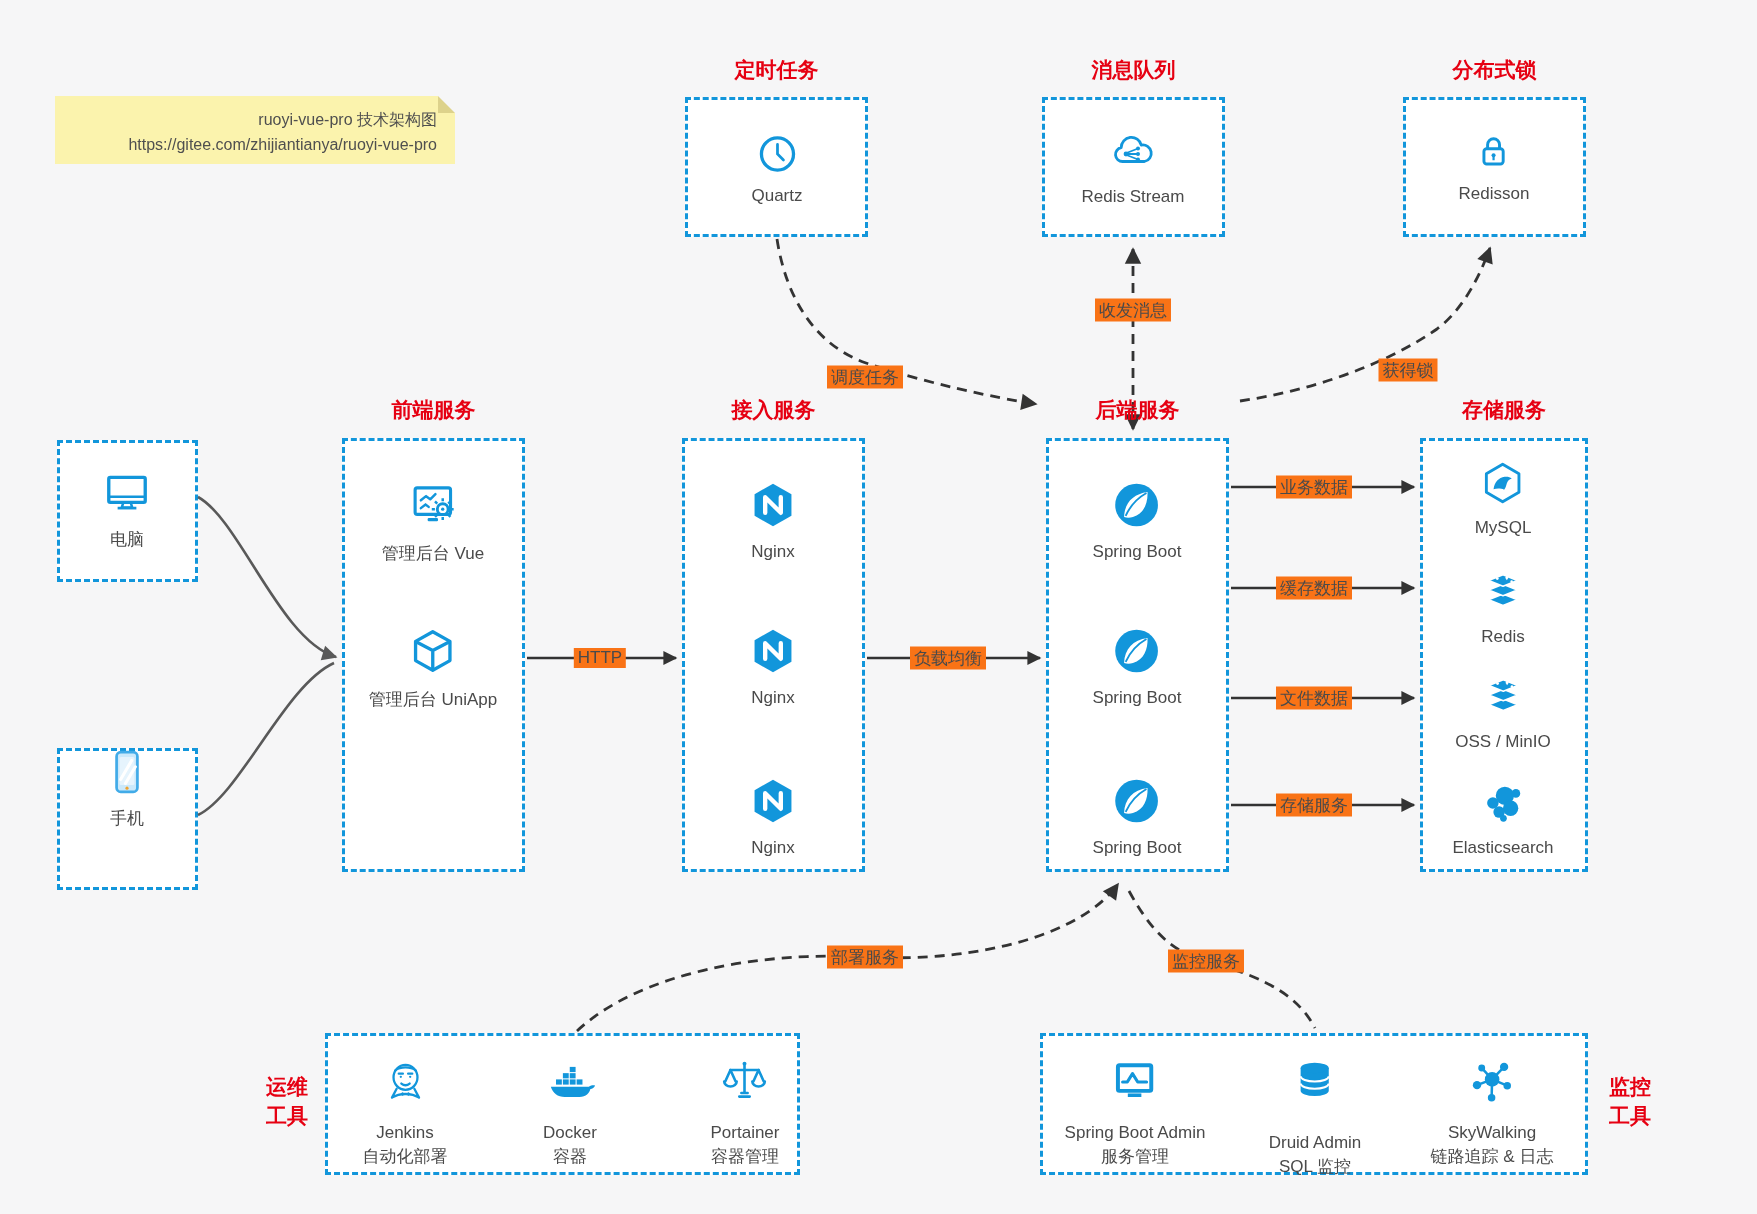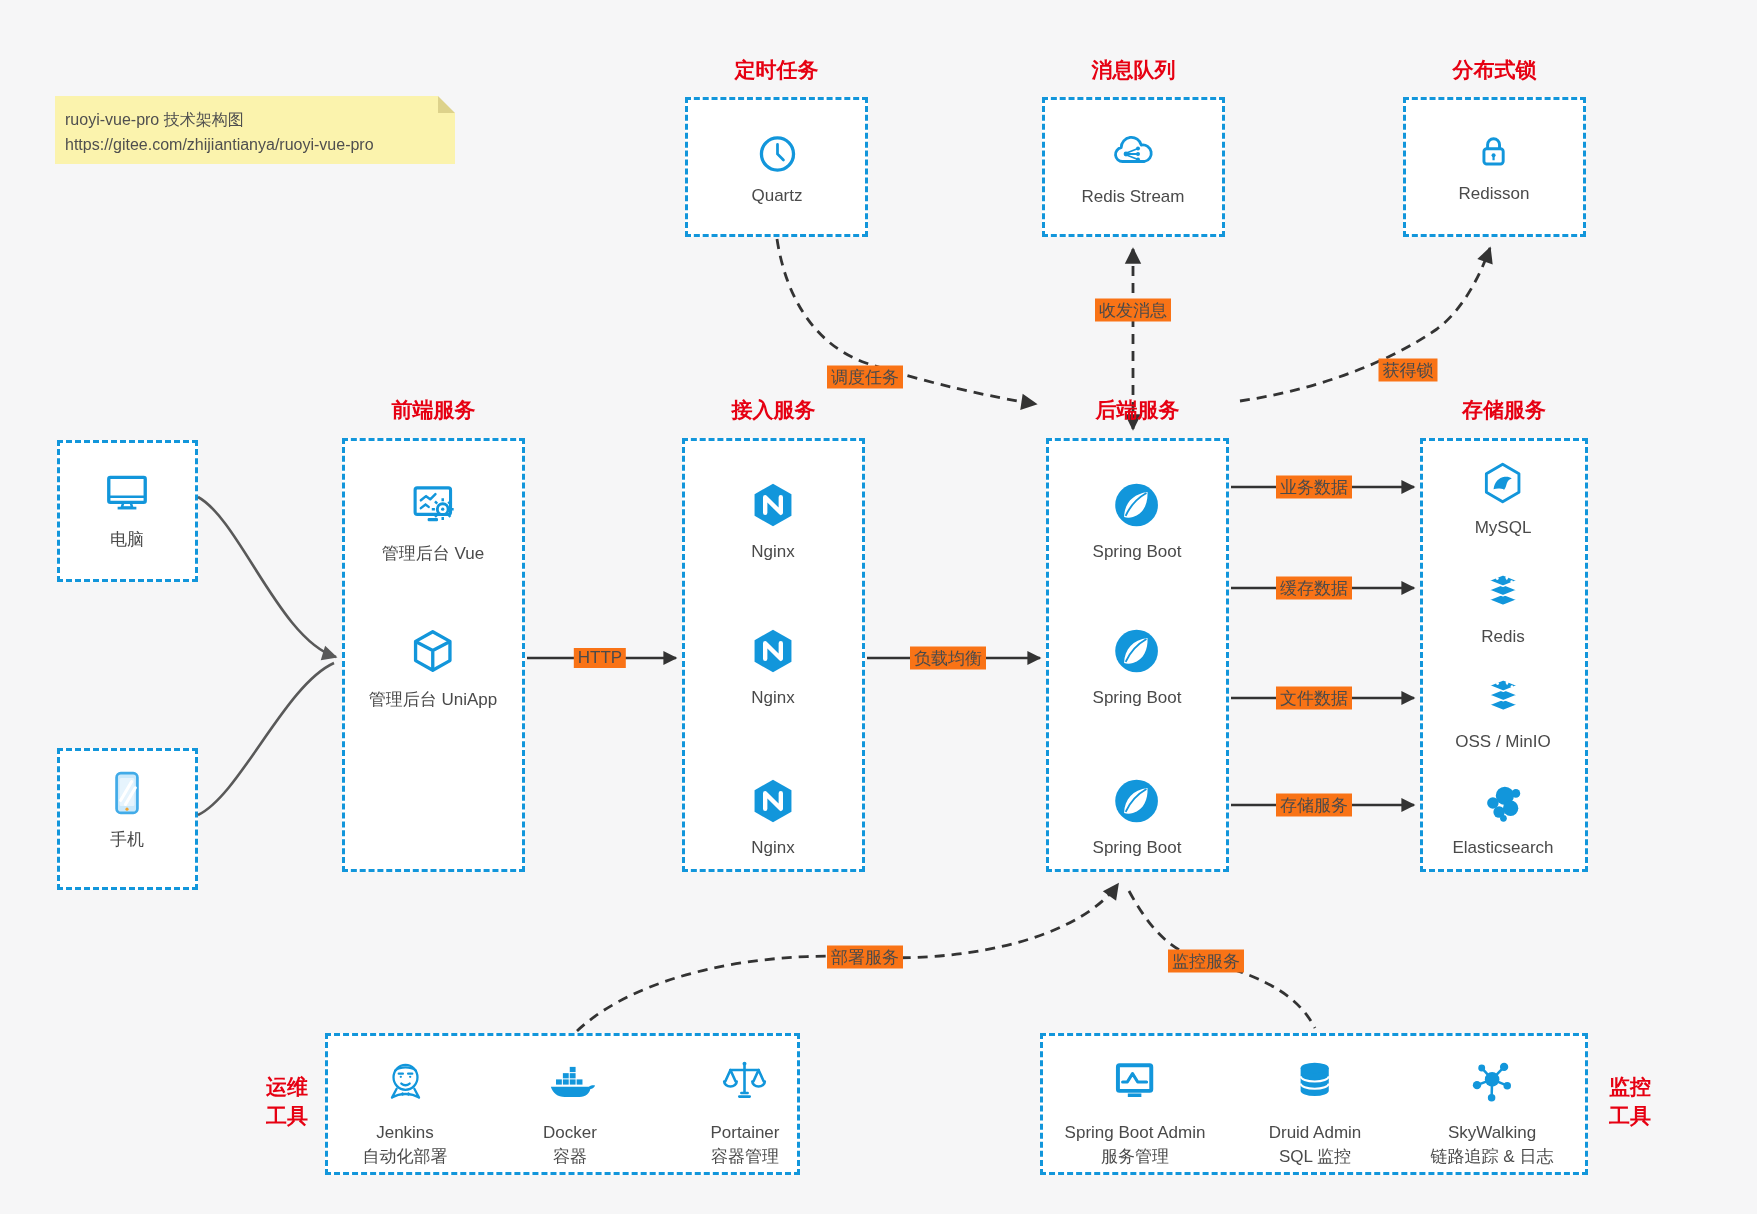--- a/index.html
+++ b/index.html
@@ -23,21 +23,21 @@
   .item{position:absolute;display:flex;flex-direction:column;align-items:center;gap:12px;transform:translateX(-50%);z-index:3;}
   .item.tgap{gap:10px;}
   .lbl{font-size:17px;color:var(--ink);white-space:nowrap;text-align:center;}
   .lbl2 div{font-size:17px;line-height:24px;color:var(--ink);white-space:nowrap;text-align:center;}
   .elabel{
     position:absolute;transform:translate(-50%,-50%);background:#f97316;padding:0 4px;
     font-size:17px;color:var(--ink);white-space:nowrap;z-index:4;
   }
   .note{
     position:absolute;left:55px;top:96px;width:400px;height:68px;background:#fbf3ad;
-    box-sizing:border-box;padding:11px 10px 0;font-size:16px;line-height:25px;color:#4f4f4f;z-index:3;
+    box-sizing:border-box;padding:11px 18px 0;font-size:16px;line-height:25px;color:#4f4f4f;z-index:3;text-align:right;
   }
   .note .fold{
     position:absolute;right:0;top:0;width:0;height:0;
     border-top:17px solid var(--bg);border-left:17px solid #ddd28b;
   }
 </style>
 </head>
 <body>
 
 <div class="canvas">
@@ -283,21 +283,21 @@
       </svg>
     <div class="lbl">Redisson</div>
   </div>
 
   <div class="item tgap" style="left:127px;top:468px">
     <svg class="ic" width="50" height="50">
         <use href="#sym-desktop"></use>
       </svg>
     <div class="lbl">电脑</div>
   </div>
-  <div class="item tgap" style="left:127px;top:768px">
+  <div class="item tgap" style="left:127px;top:747px">
     <svg class="ic" width="50" height="50">
         <use href="#sym-phone"></use>
       </svg>
     <div class="lbl">手机</div>
   </div>
 
   <div class="item" style="left:433px;top:480px">
     <svg class="ic" width="50" height="50">
         <use href="#sym-admin-vue"></use>
       </svg>
@@ -403,21 +403,21 @@
 
   <div class="item" style="left:1135px;top:1057px;gap:14px">
     <svg class="ic" width="50" height="50">
         <use href="#sym-sba"></use>
       </svg>
     <div class="lbl2">
       <div>Spring Boot Admin</div>
       <div>服务管理</div>
     </div>
   </div>
-  <div class="item" style="left:1315px;top:1057px;gap:14px">
+  <div class="item" style="left:1315px;top:1057px;gap:24px">
     <svg class="ic" width="50" height="50">
         <use href="#sym-druid"></use>
       </svg>
     <div class="lbl2">
       <div>Druid Admin</div>
       <div>SQL 监控</div>
     </div>
   </div>
   <div class="item" style="left:1492px;top:1057px;gap:14px">
     <svg class="ic" width="50" height="50">

